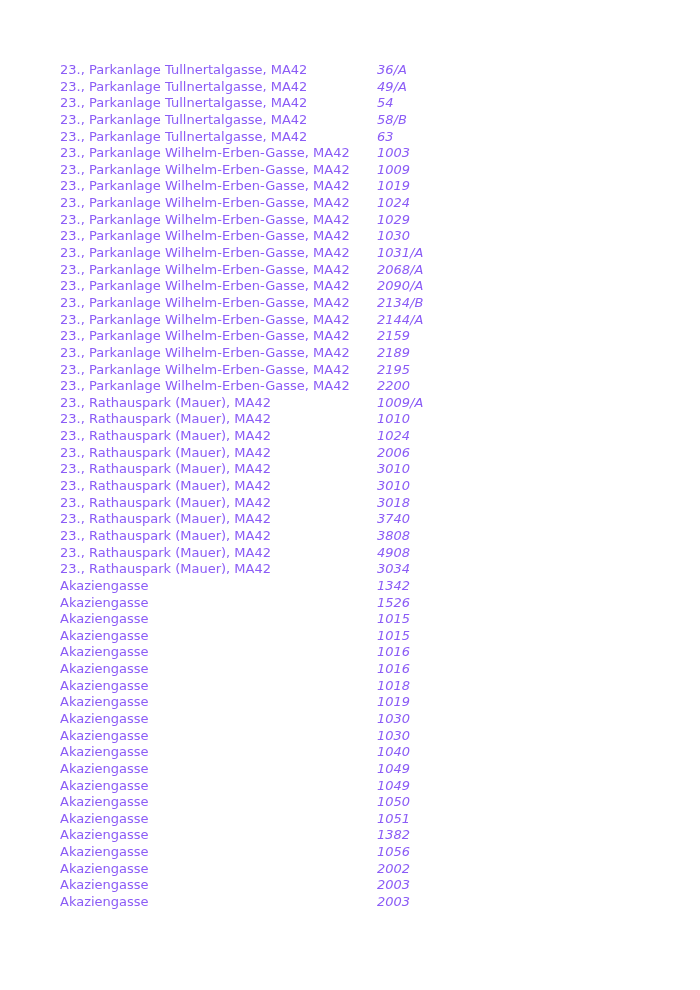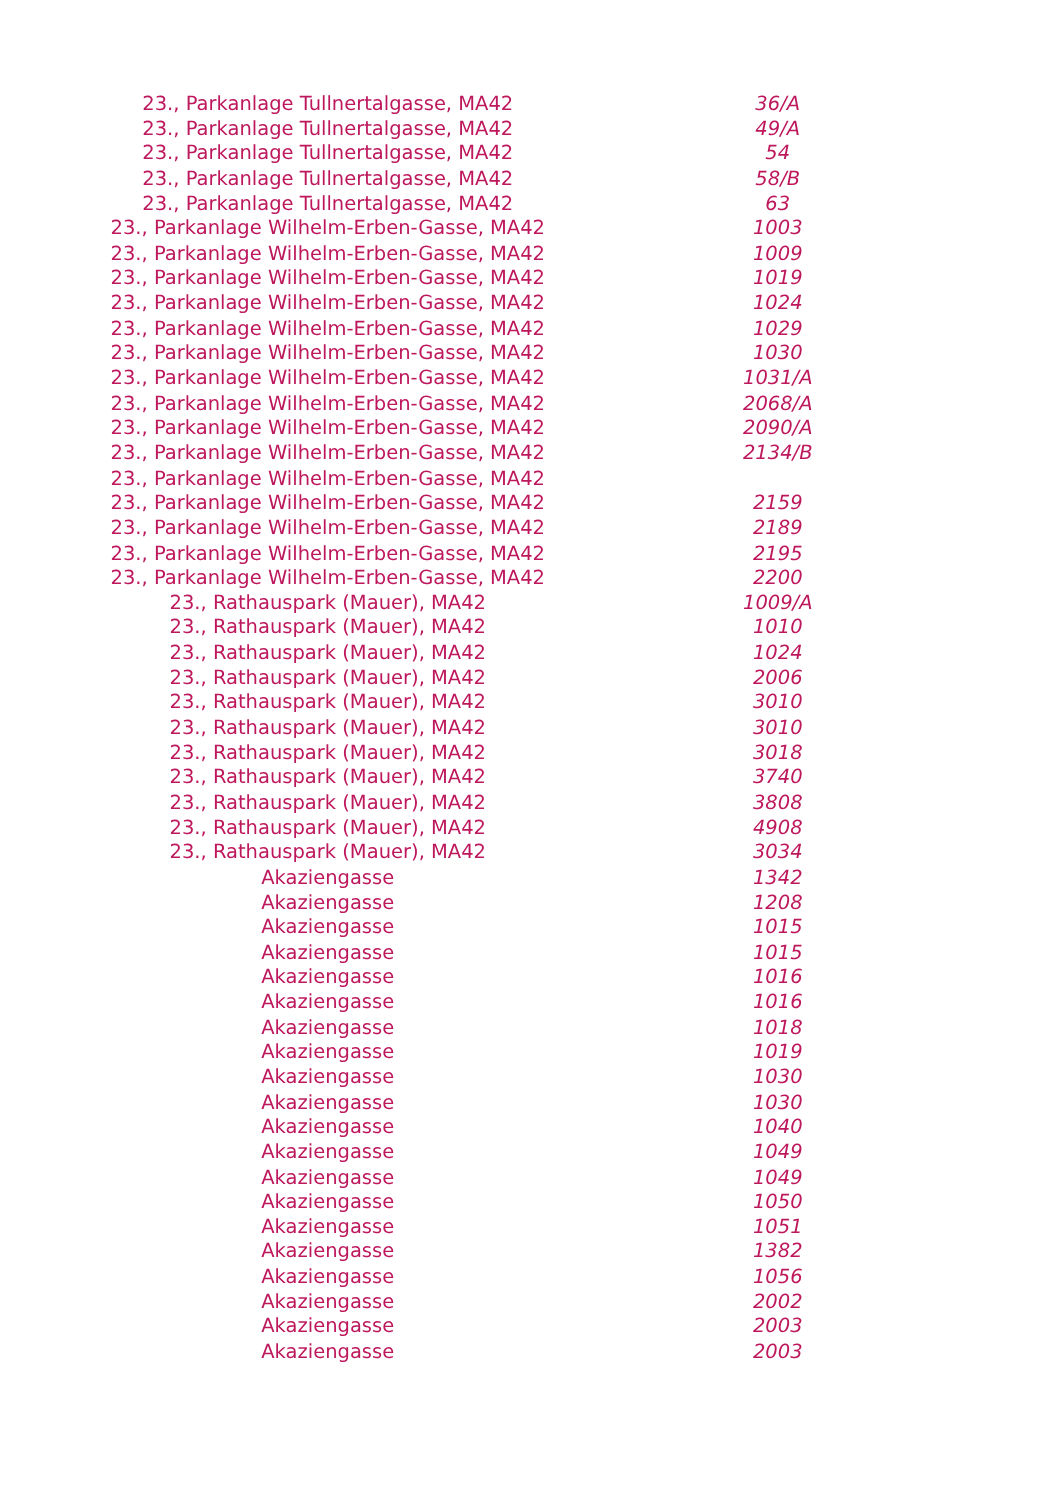--- a/index.html
+++ b/index.html
@@ -22,23 +22,22 @@
     left: 60px;
     top: 62px;
     width: 600px;
   }
   .row {
     display: flex;
     align-items: baseline;
     height: 16.65px;
     line-height: 16.65px;
     font-size: 13px;
-    color: #be185d;
+    color: #8b5cf6;
     white-space: nowrap;
-    text-align: center;
   }
   .loc {
     flex: 0 0 317px;
     width: 317px;
     overflow: hidden;
   }
   .num {
     flex: 1 1 auto;
     font-style: italic;
   }
@@ -103,20 +102,21 @@
       <div class="row">
         <span class="loc">23., Parkanlage Wilhelm-Erben-Gasse, MA42</span>
         <span class="num">2090/A</span>
       </div>
       <div class="row">
         <span class="loc">23., Parkanlage Wilhelm-Erben-Gasse, MA42</span>
         <span class="num">2134/B</span>
       </div>
       <div class="row">
         <span class="loc">23., Parkanlage Wilhelm-Erben-Gasse, MA42</span>
+        <span class="num">2144/A</span>
       </div>
       <div class="row">
         <span class="loc">23., Parkanlage Wilhelm-Erben-Gasse, MA42</span>
         <span class="num">2159</span>
       </div>
       <div class="row">
         <span class="loc">23., Parkanlage Wilhelm-Erben-Gasse, MA42</span>
         <span class="num">2189</span>
       </div>
       <div class="row">
@@ -170,21 +170,21 @@
       <div class="row">
         <span class="loc">23., Rathauspark (Mauer), MA42</span>
         <span class="num">3034</span>
       </div>
       <div class="row">
         <span class="loc">Akaziengasse</span>
         <span class="num">1342</span>
       </div>
       <div class="row">
         <span class="loc">Akaziengasse</span>
-        <span class="num">1208</span>
+        <span class="num">1526</span>
       </div>
       <div class="row">
         <span class="loc">Akaziengasse</span>
         <span class="num">1015</span>
       </div>
       <div class="row">
         <span class="loc">Akaziengasse</span>
         <span class="num">1015</span>
       </div>
       <div class="row">

